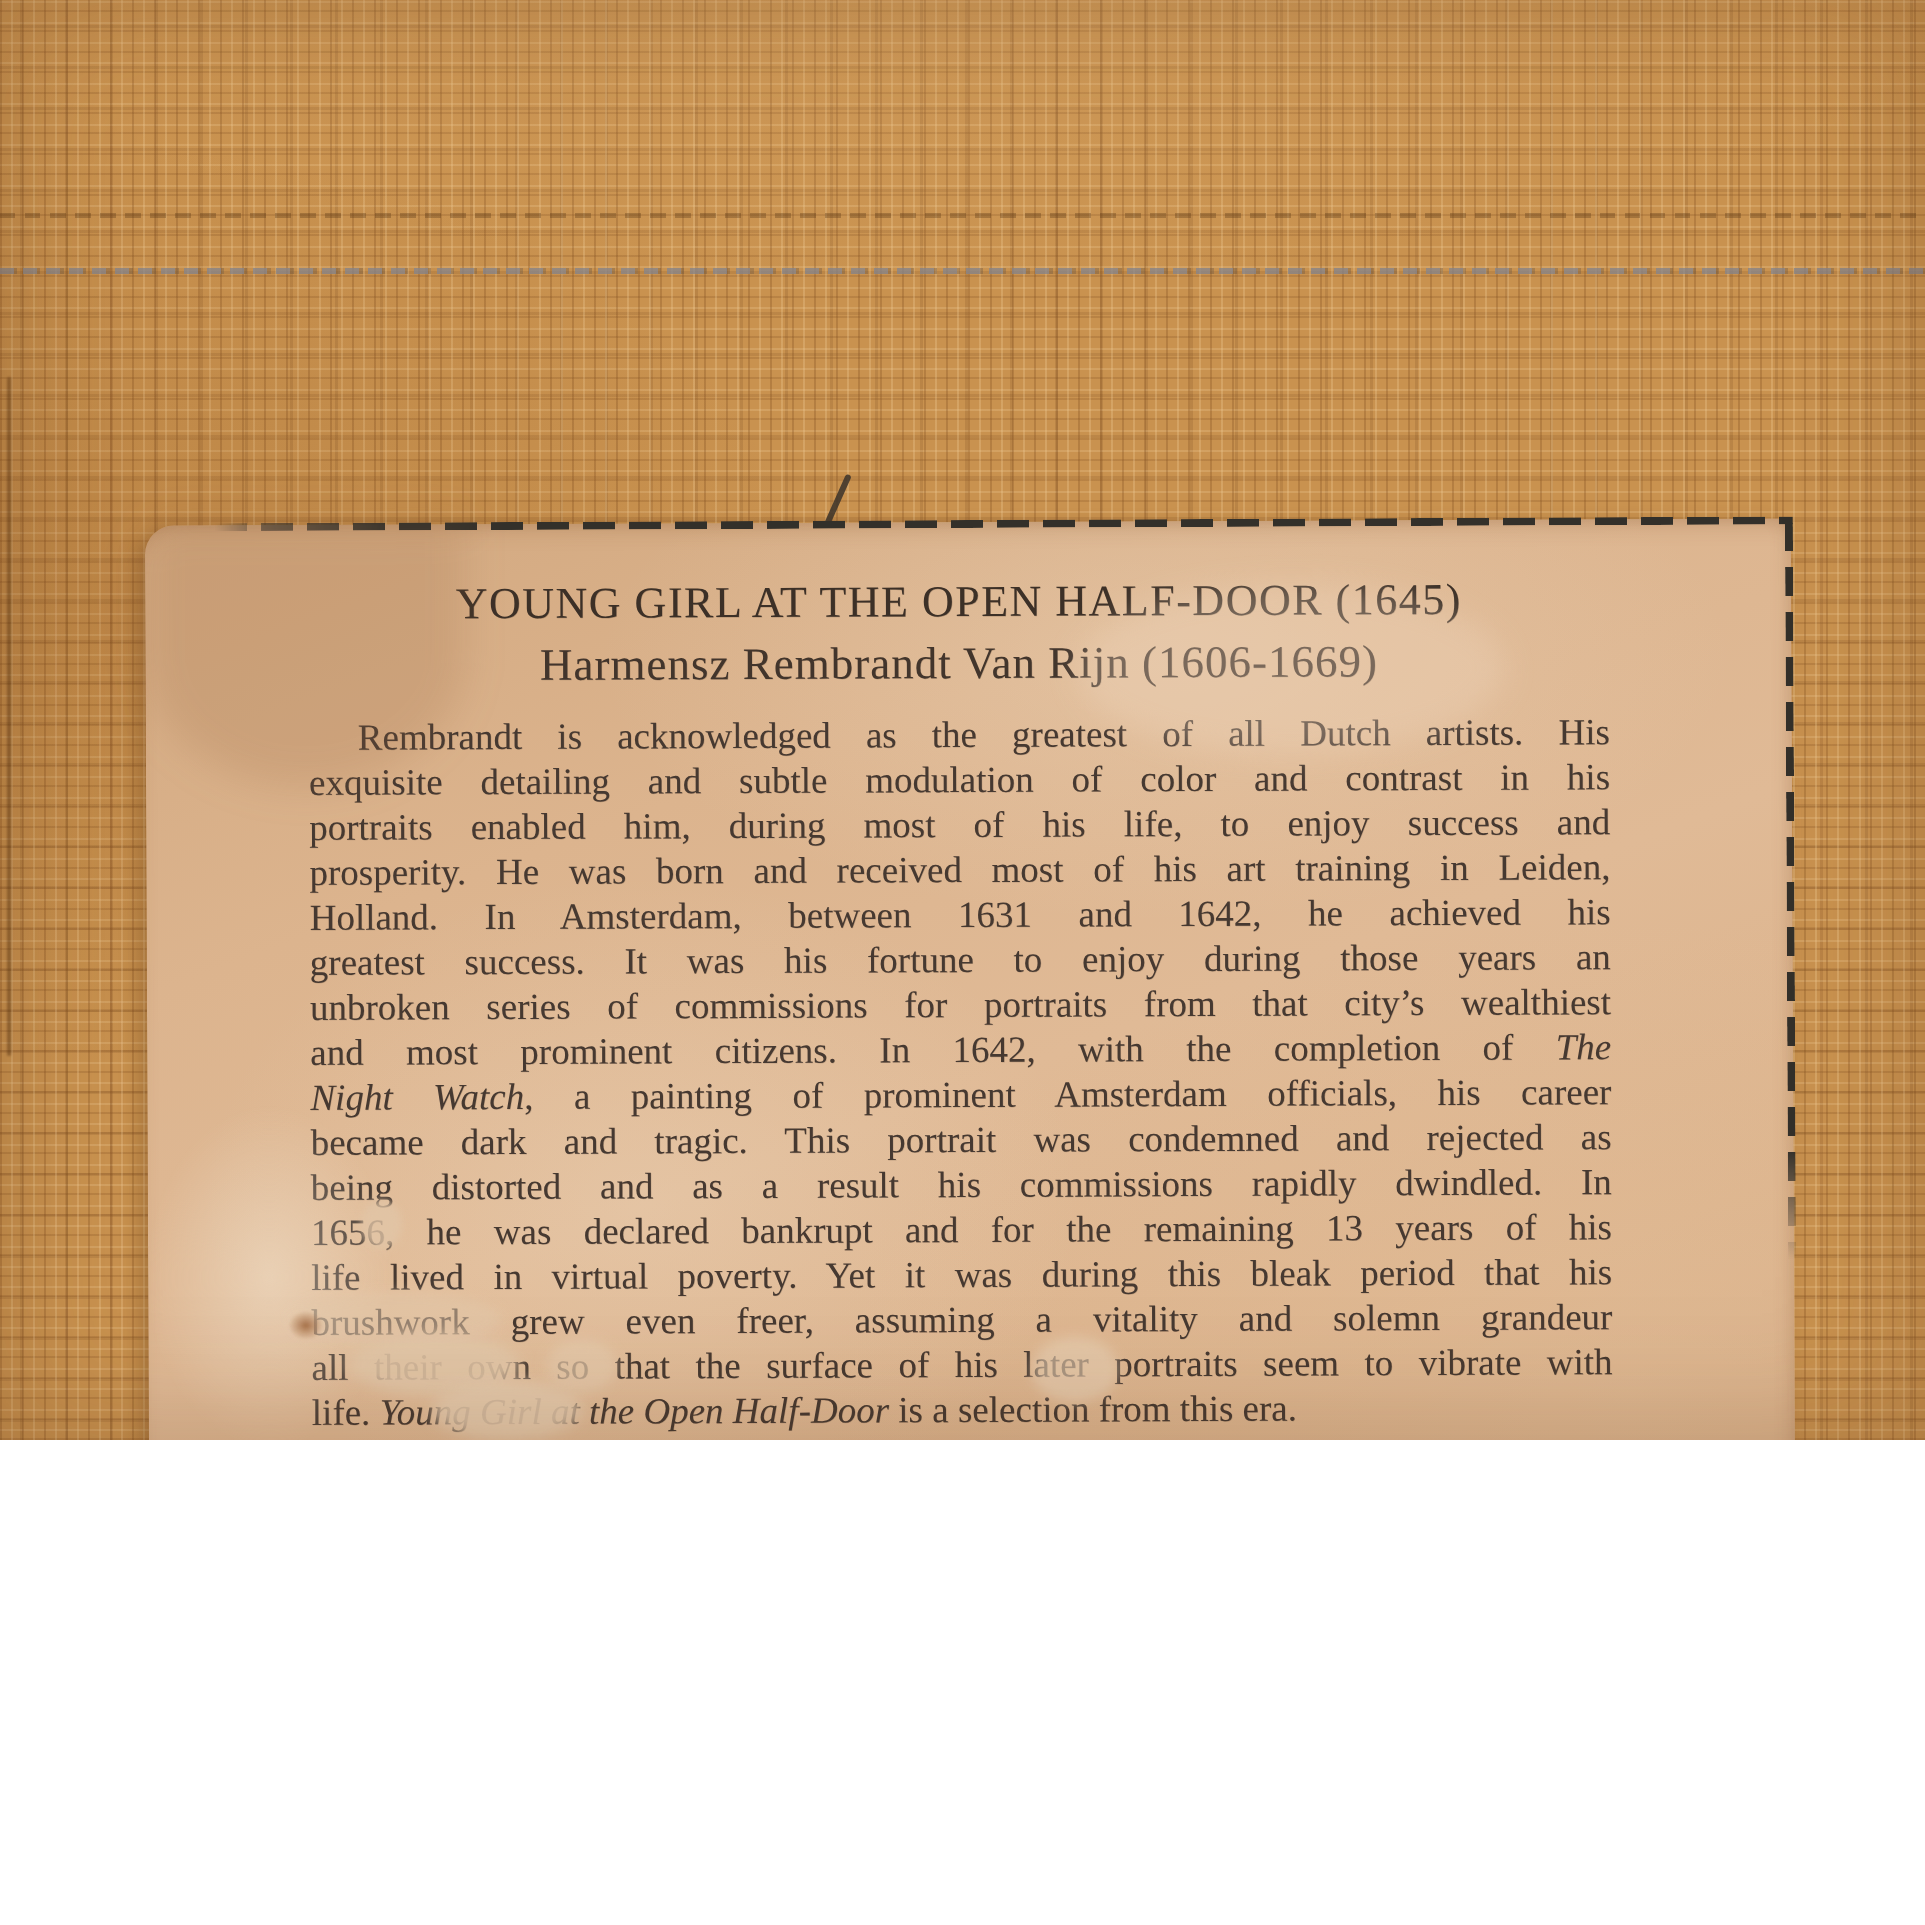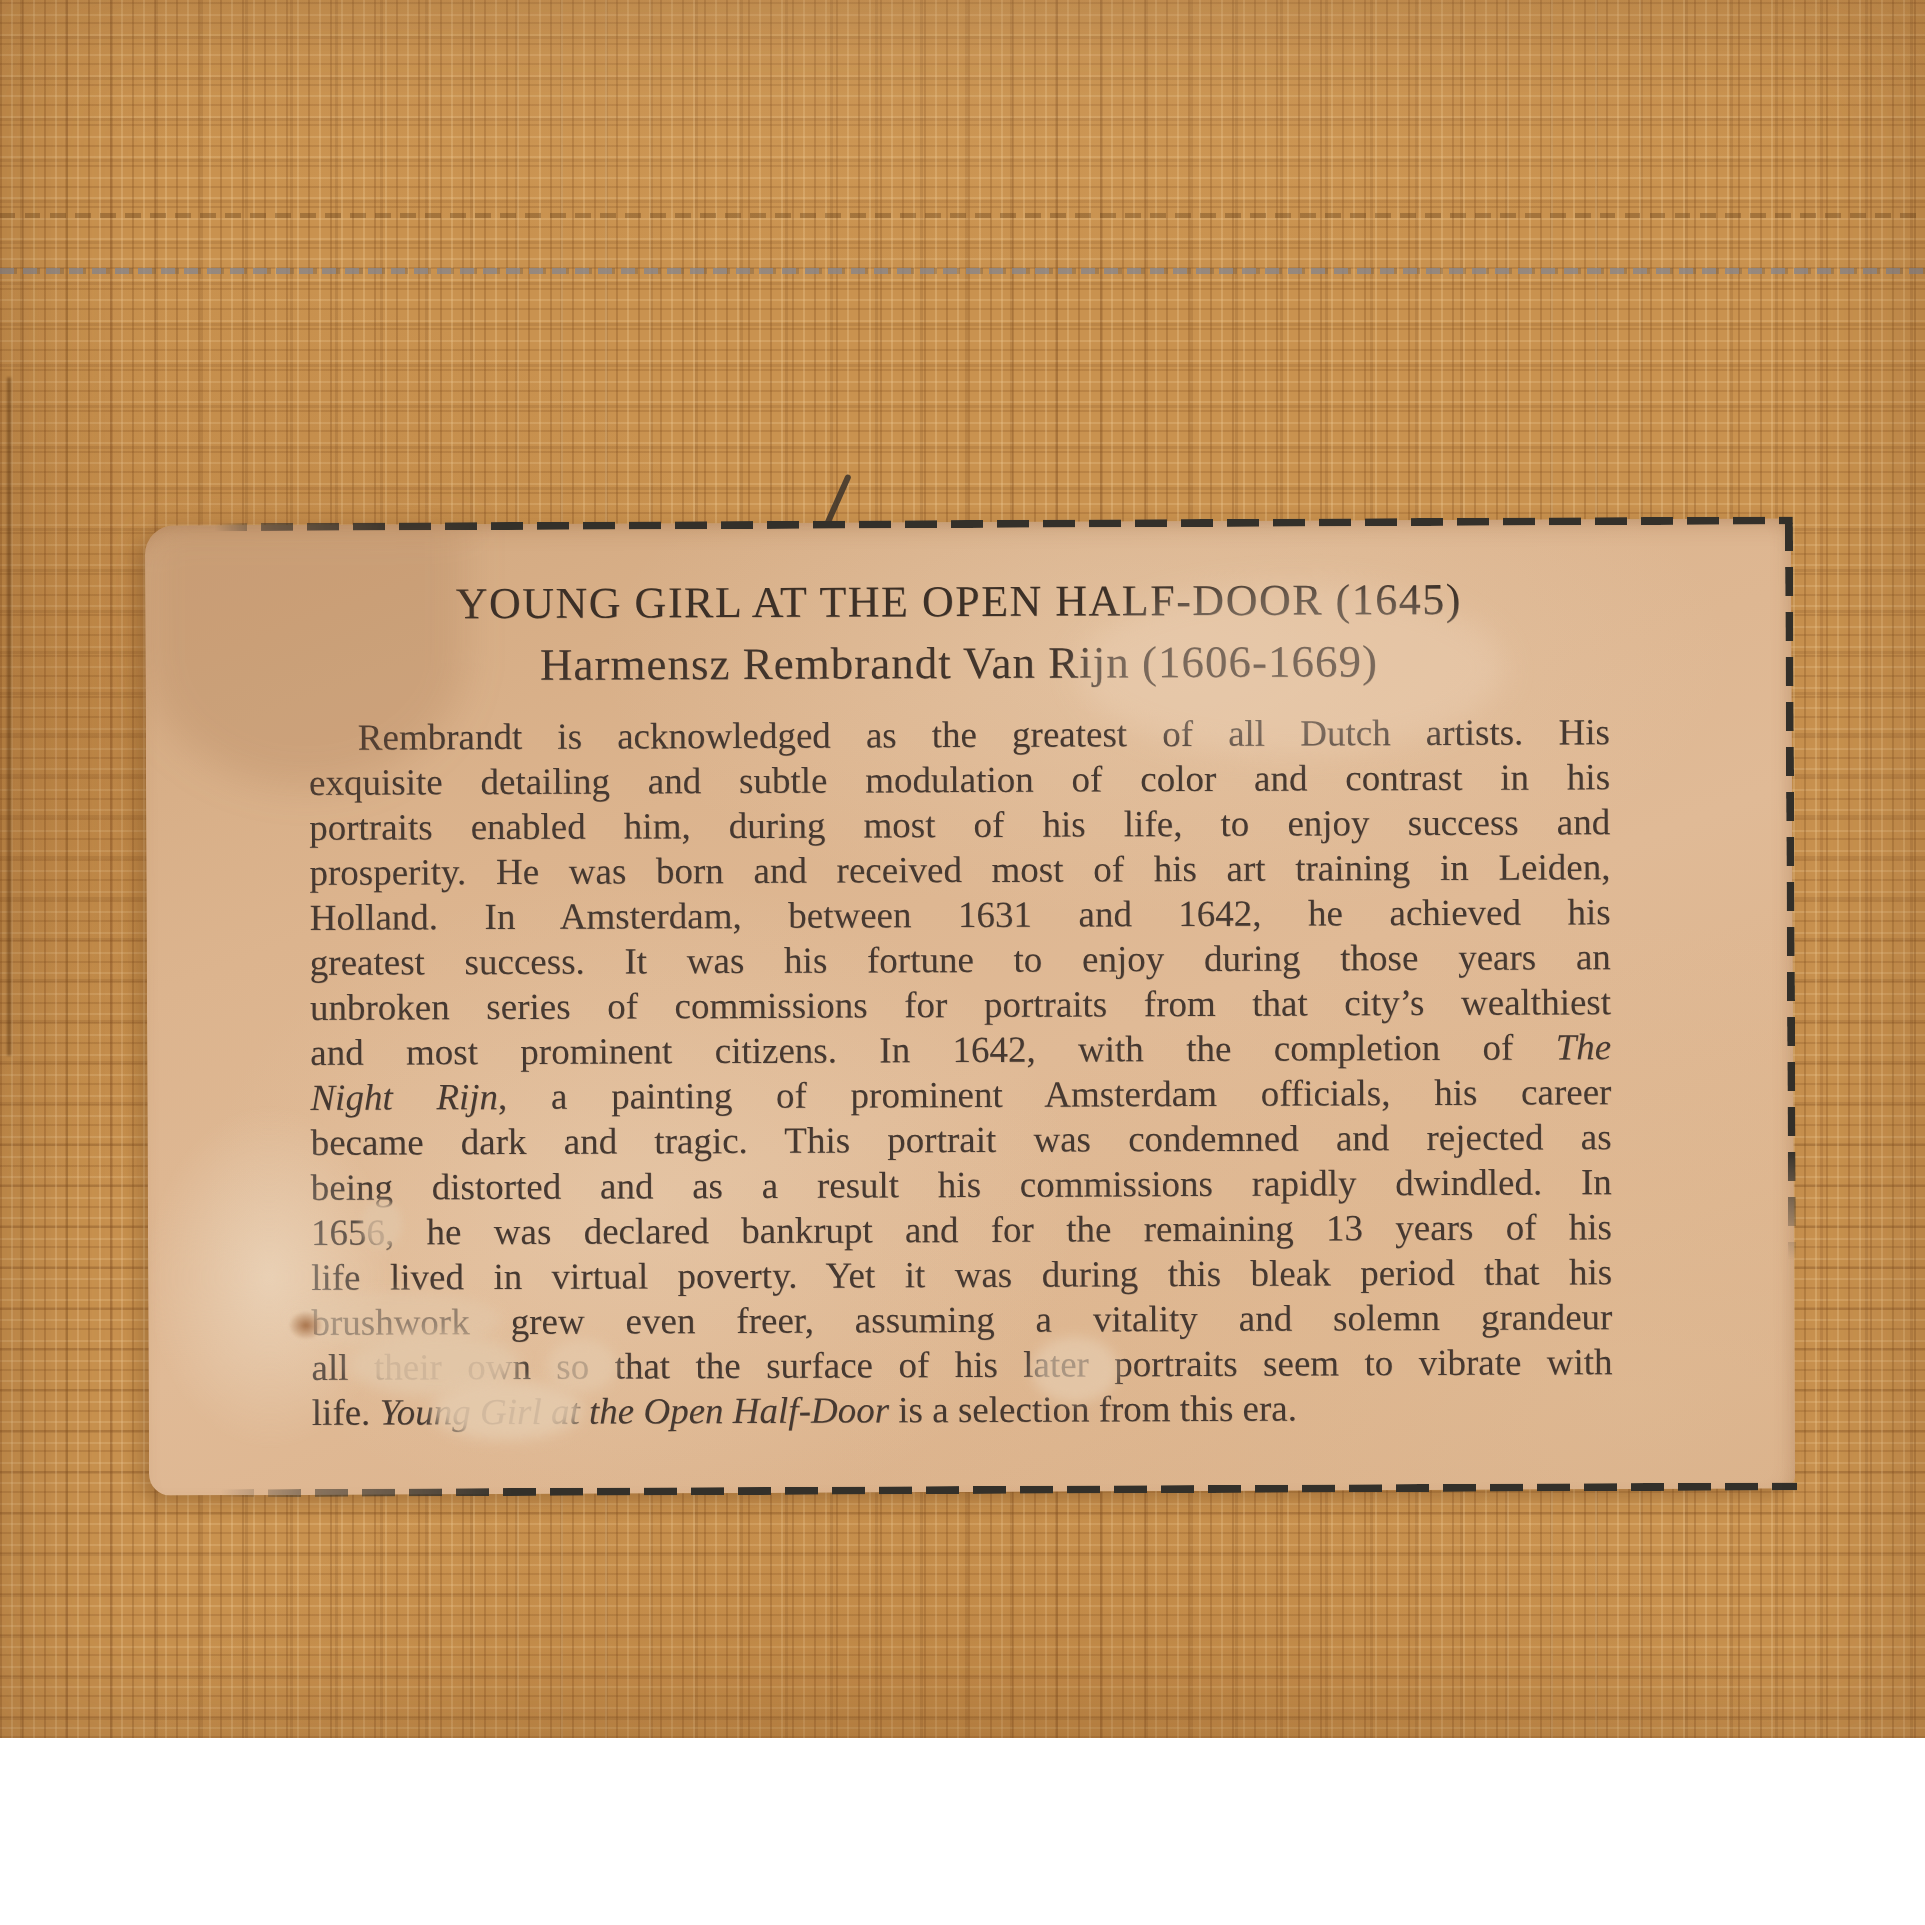--- a/index.html
+++ b/index.html
@@ -1,21 +1,21 @@
 <!DOCTYPE html>
 <html style="--burlap: #c9924f; --paper: #dab28c; --ink: #463931; --dash: #33302a; --stitch: #85858d;"><head>
 <meta charset="utf-8">
 <style>
   html,body{margin:0;padding:0;}
   body{
     width:1925px;height:1925px;overflow:hidden;
     font-family:"Liberation Serif","DejaVu Serif",serif;
   }
   .scene{
-    position:relative;width:1925px;height:1738px;overflow:hidden;
+    position:relative;width:1925px;height:1440px;overflow:hidden;
     background-color:var(--burlap,#c9924f);
     background-image:
       radial-gradient(1456px 922px at 50% 112%, rgba(150,90,30,.28), transparent 62%),
       radial-gradient(1164px 776px at 6% 42%, rgba(120,65,20,.16), transparent 60%),
       radial-gradient(1553px 485px at 50% -4%, rgba(235,190,130,.25), transparent 70%),
       repeating-linear-gradient(90deg, rgba(125,75,30,.28) 0 1.9px, transparent 1.9px 10.7px, rgba(242,208,156,.28) 10.7px 12.6px, transparent 12.6px 22px),
       repeating-linear-gradient(0deg, rgba(125,75,30,.22) 0 1.9px, transparent 1.9px 8.7px, rgba(246,214,164,.22) 8.7px 10.7px, transparent 10.7px 20.4px),
       repeating-linear-gradient(90deg, transparent 0 20.4px, rgba(95,52,18,.15) 20.4px 23px, transparent 23px 45px),
       repeating-linear-gradient(0deg, transparent 0 18.4px, rgba(95,52,18,.13) 18.4px 21.3px, transparent 21.3px 41px);
     text-decoration: underline;
@@ -131,21 +131,21 @@
       <div class="artist">Harmensz Rembrandt Van Rijn (1606-1669)</div>
       <div class="paragraph">
           <div class="pline pline-first"><span>Rembrandt is acknowledged as the greatest of all Dutch artists. His</span></div>
           <div class="pline"><span>exquisite detailing and subtle modulation of color and contrast in his</span></div>
           <div class="pline"><span>portraits enabled him, during most of his life, to enjoy success and</span></div>
           <div class="pline"><span>prosperity. He was born and received most of his art training in Leiden,</span></div>
           <div class="pline"><span>Holland. In Amsterdam, between 1631 and 1642, he achieved his</span></div>
           <div class="pline"><span>greatest success. It was his fortune to enjoy during those years an</span></div>
           <div class="pline"><span>unbroken series of commissions for portraits from that city’s wealthiest</span></div>
           <div class="pline"><span>and most prominent citizens. In 1642, with the completion of </span><em>The</em></div>
-          <div class="pline"><em>Night Rijn</em><span>, a painting of prominent Amsterdam officials, his career</span></div>
+          <div class="pline"><em>Night Watch</em><span>, a painting of prominent Amsterdam officials, his career</span></div>
           <div class="pline"><span>became dark and tragic. This portrait was condemned and rejected as</span></div>
           <div class="pline"><span>being distorted and as a result his commissions rapidly dwindled. In</span></div>
           <div class="pline"><span>1656, he was declared bankrupt and for the remaining 13 years of his</span></div>
           <div class="pline"><span>life lived in virtual poverty. Yet it was during this bleak period that his</span></div>
           <div class="pline"><span>brushwork grew even freer, assuming a vitality and solemn grandeur</span></div>
           <div class="pline"><span>all their own so that the surface of his later portraits seem to vibrate with</span></div>
           <div class="pline pline-last"><span>life. </span><em>Young Girl at the Open Half-Door</em><span> is a selection from this era.</span></div>
         </div>
     </div>
 

